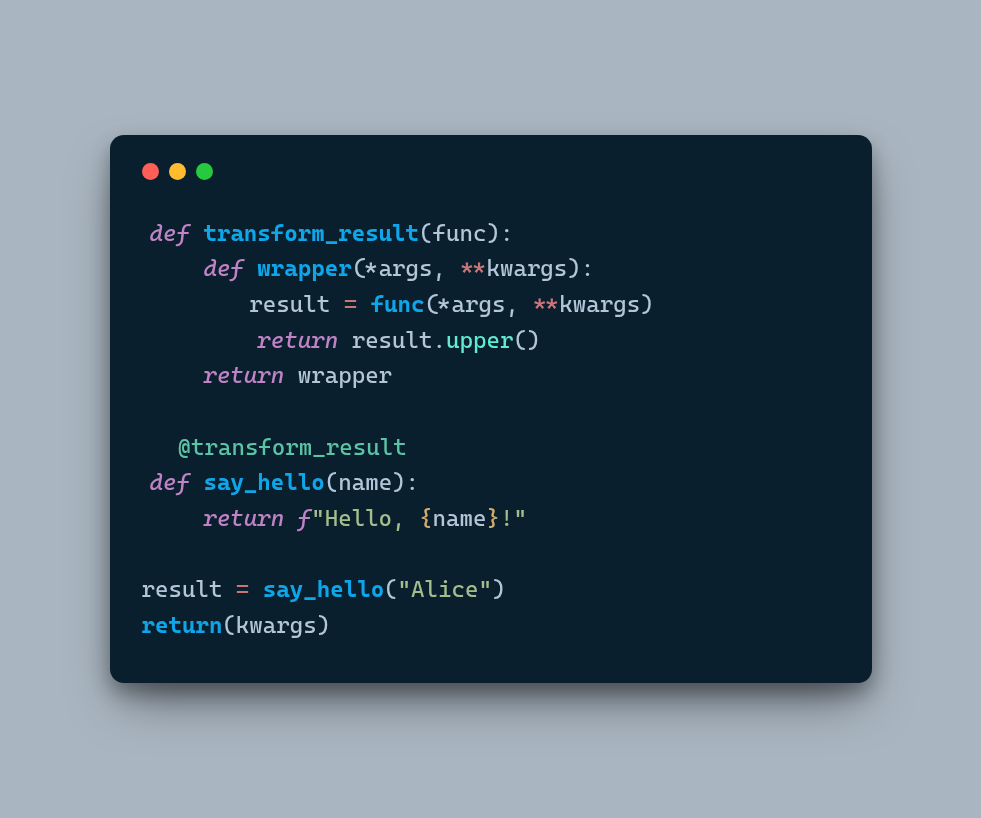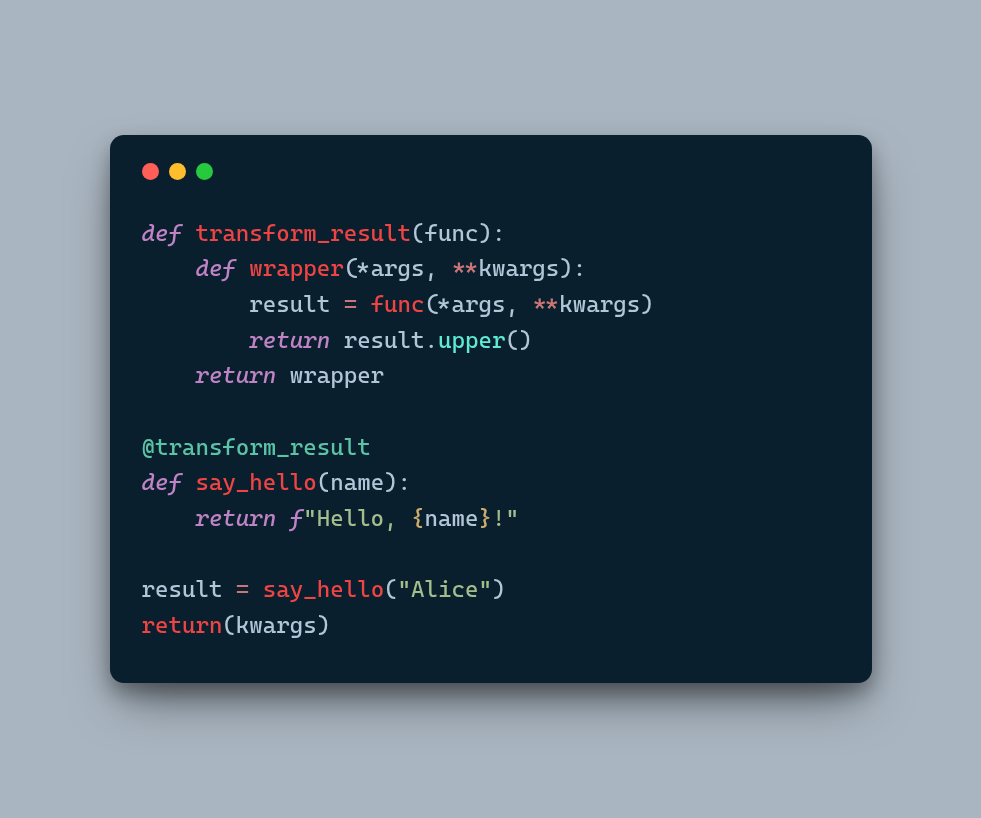--- a/index.html
+++ b/index.html
@@ -42,27 +42,27 @@
     .yellow { background: #ffbd2e; }
     .green { background: #27c93f; }
     
     .code {
       font-size: 23px;
       line-height: 1.55;
       white-space: pre;
       color: #b3c5d8;
     }
     
-    .kw { color: #c084c6; font-style: italic; }
-    .fn { color: #ef4444; }
+    .kw { color: #c084c6; font-style: italic; margin-left: 8px; }
+    .fn { color: #0ea5e9; font-weight: bold; }
     .param { color: #b3c5d8; }
     .punct { color: #b3c5d8; }
     .op { color: #cc7577; }
     .method { color: #5eead4; }
-    .decorator { color: #5cc4a6; }
+    .decorator { color: #5cc4a6; margin-left: 36px; }
     .str { color: #a3be8c; }
     .fstr { color: #c084c6; font-style: italic; }
     .escape { color: #d0ad6e; }
   </style>
 </head>
 <body>
 
 <div class="window">
   <div class="traffic-lights">
     <div class="light red"></div>

